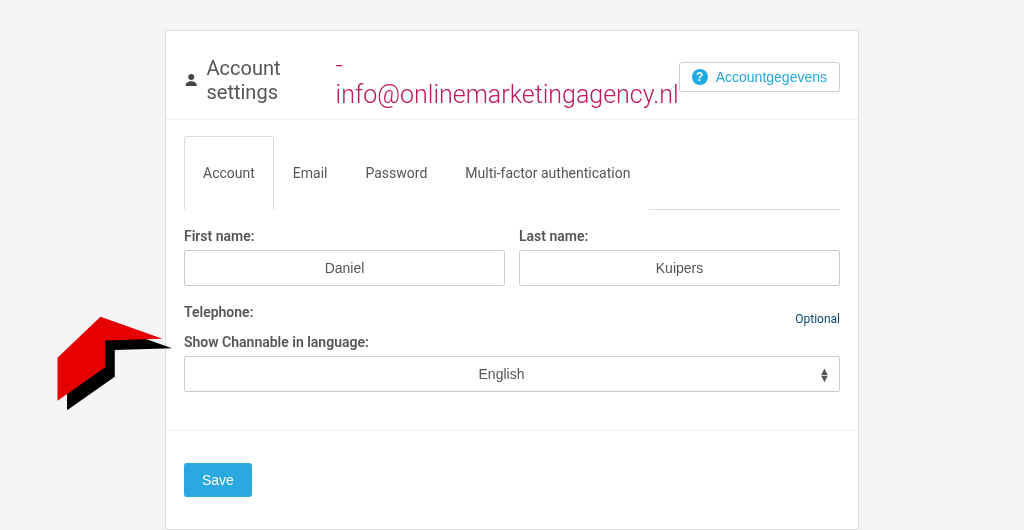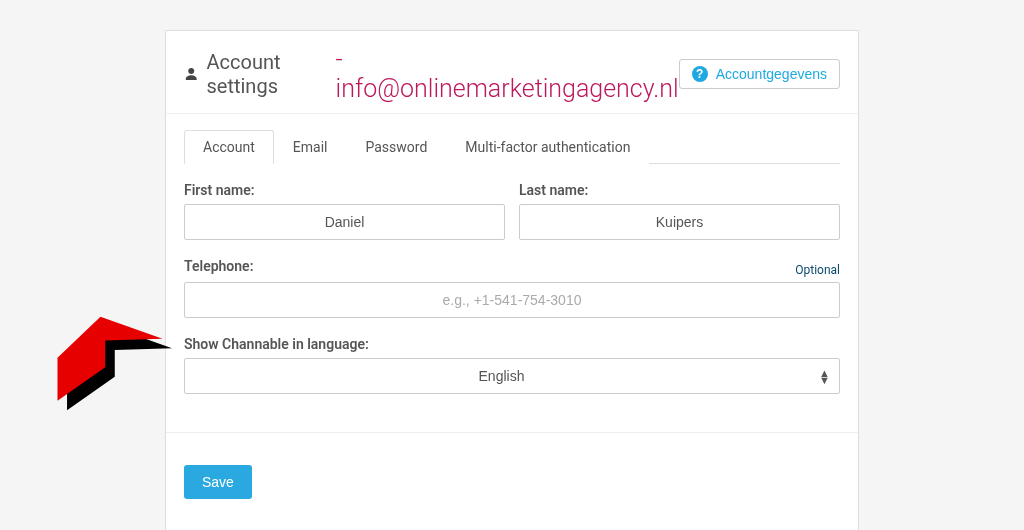--- a/index.html
+++ b/index.html
@@ -26,20 +26,21 @@
     display: flex;
     align-items: center;
     justify-content: space-between;
   }
   .title-wrap {
     display: flex;
     align-items: center;
     gap: 8px;
     font-size: 20px;
     color: #555;
+    margin-top: 6px;
   }
   .title-wrap .strong { font-weight: 400; }
   .title-wrap .subtitle { font-weight: 300; color: #be185d; font-size: 25px; }
   .user-icon { width: 18px; height: 18px; fill: #444; }
   .help-btn {
     border: 1px solid #ccc;
     background: #fff;
     color: #1fa9e2;
     font-size: 14px;
     padding: 6px 12px;
@@ -60,21 +61,21 @@
     font-size: 12px;
     font-weight: 700;
   }
   .panel-body { padding: 0 18px 20px 18px; }
   .tabs {
     display: flex;
     border-bottom: 1px solid #ddd;
     margin: 15px 0 18px 0;
   }
   .tab {
-    padding: 8px 18px;
+    padding: 28px 18px;
     font-size: 14px;
     color: #555;
     border: 1px solid transparent;
     border-bottom: none;
     cursor: pointer;
     position: relative;
     top: 1px;
     background: #fff;
   }
   .tab.active {
@@ -176,24 +177,23 @@
         <label class="label">First name:</label>
         <input class="input" type="text" value="Daniel" style="">
       </div>
       <div class="col">
         <label class="label">Last name:</label>
         <input class="input" type="text" value="Kuipers" style="">
       </div>
     </div>
 
     <div class="label-row">
-      <label class="label" style="margin-bottom:8px">Telephone:</label>
+      <label class="label" style="margin-bottom:14px">Telephone:</label>
       <span class="optional">Optional</span>
     </div>
-    <input class="input" type="text" placeholder="e.g., +1-541-754-3010" style="">
 
     <label class="label">Show Channable in language:</label>
     <div class="select-wrap">
       <select class="select">
         <option>English</option>
       </select>
       <div class="select-caret">▲<br>▼</div>
     </div>
 
   </div>

